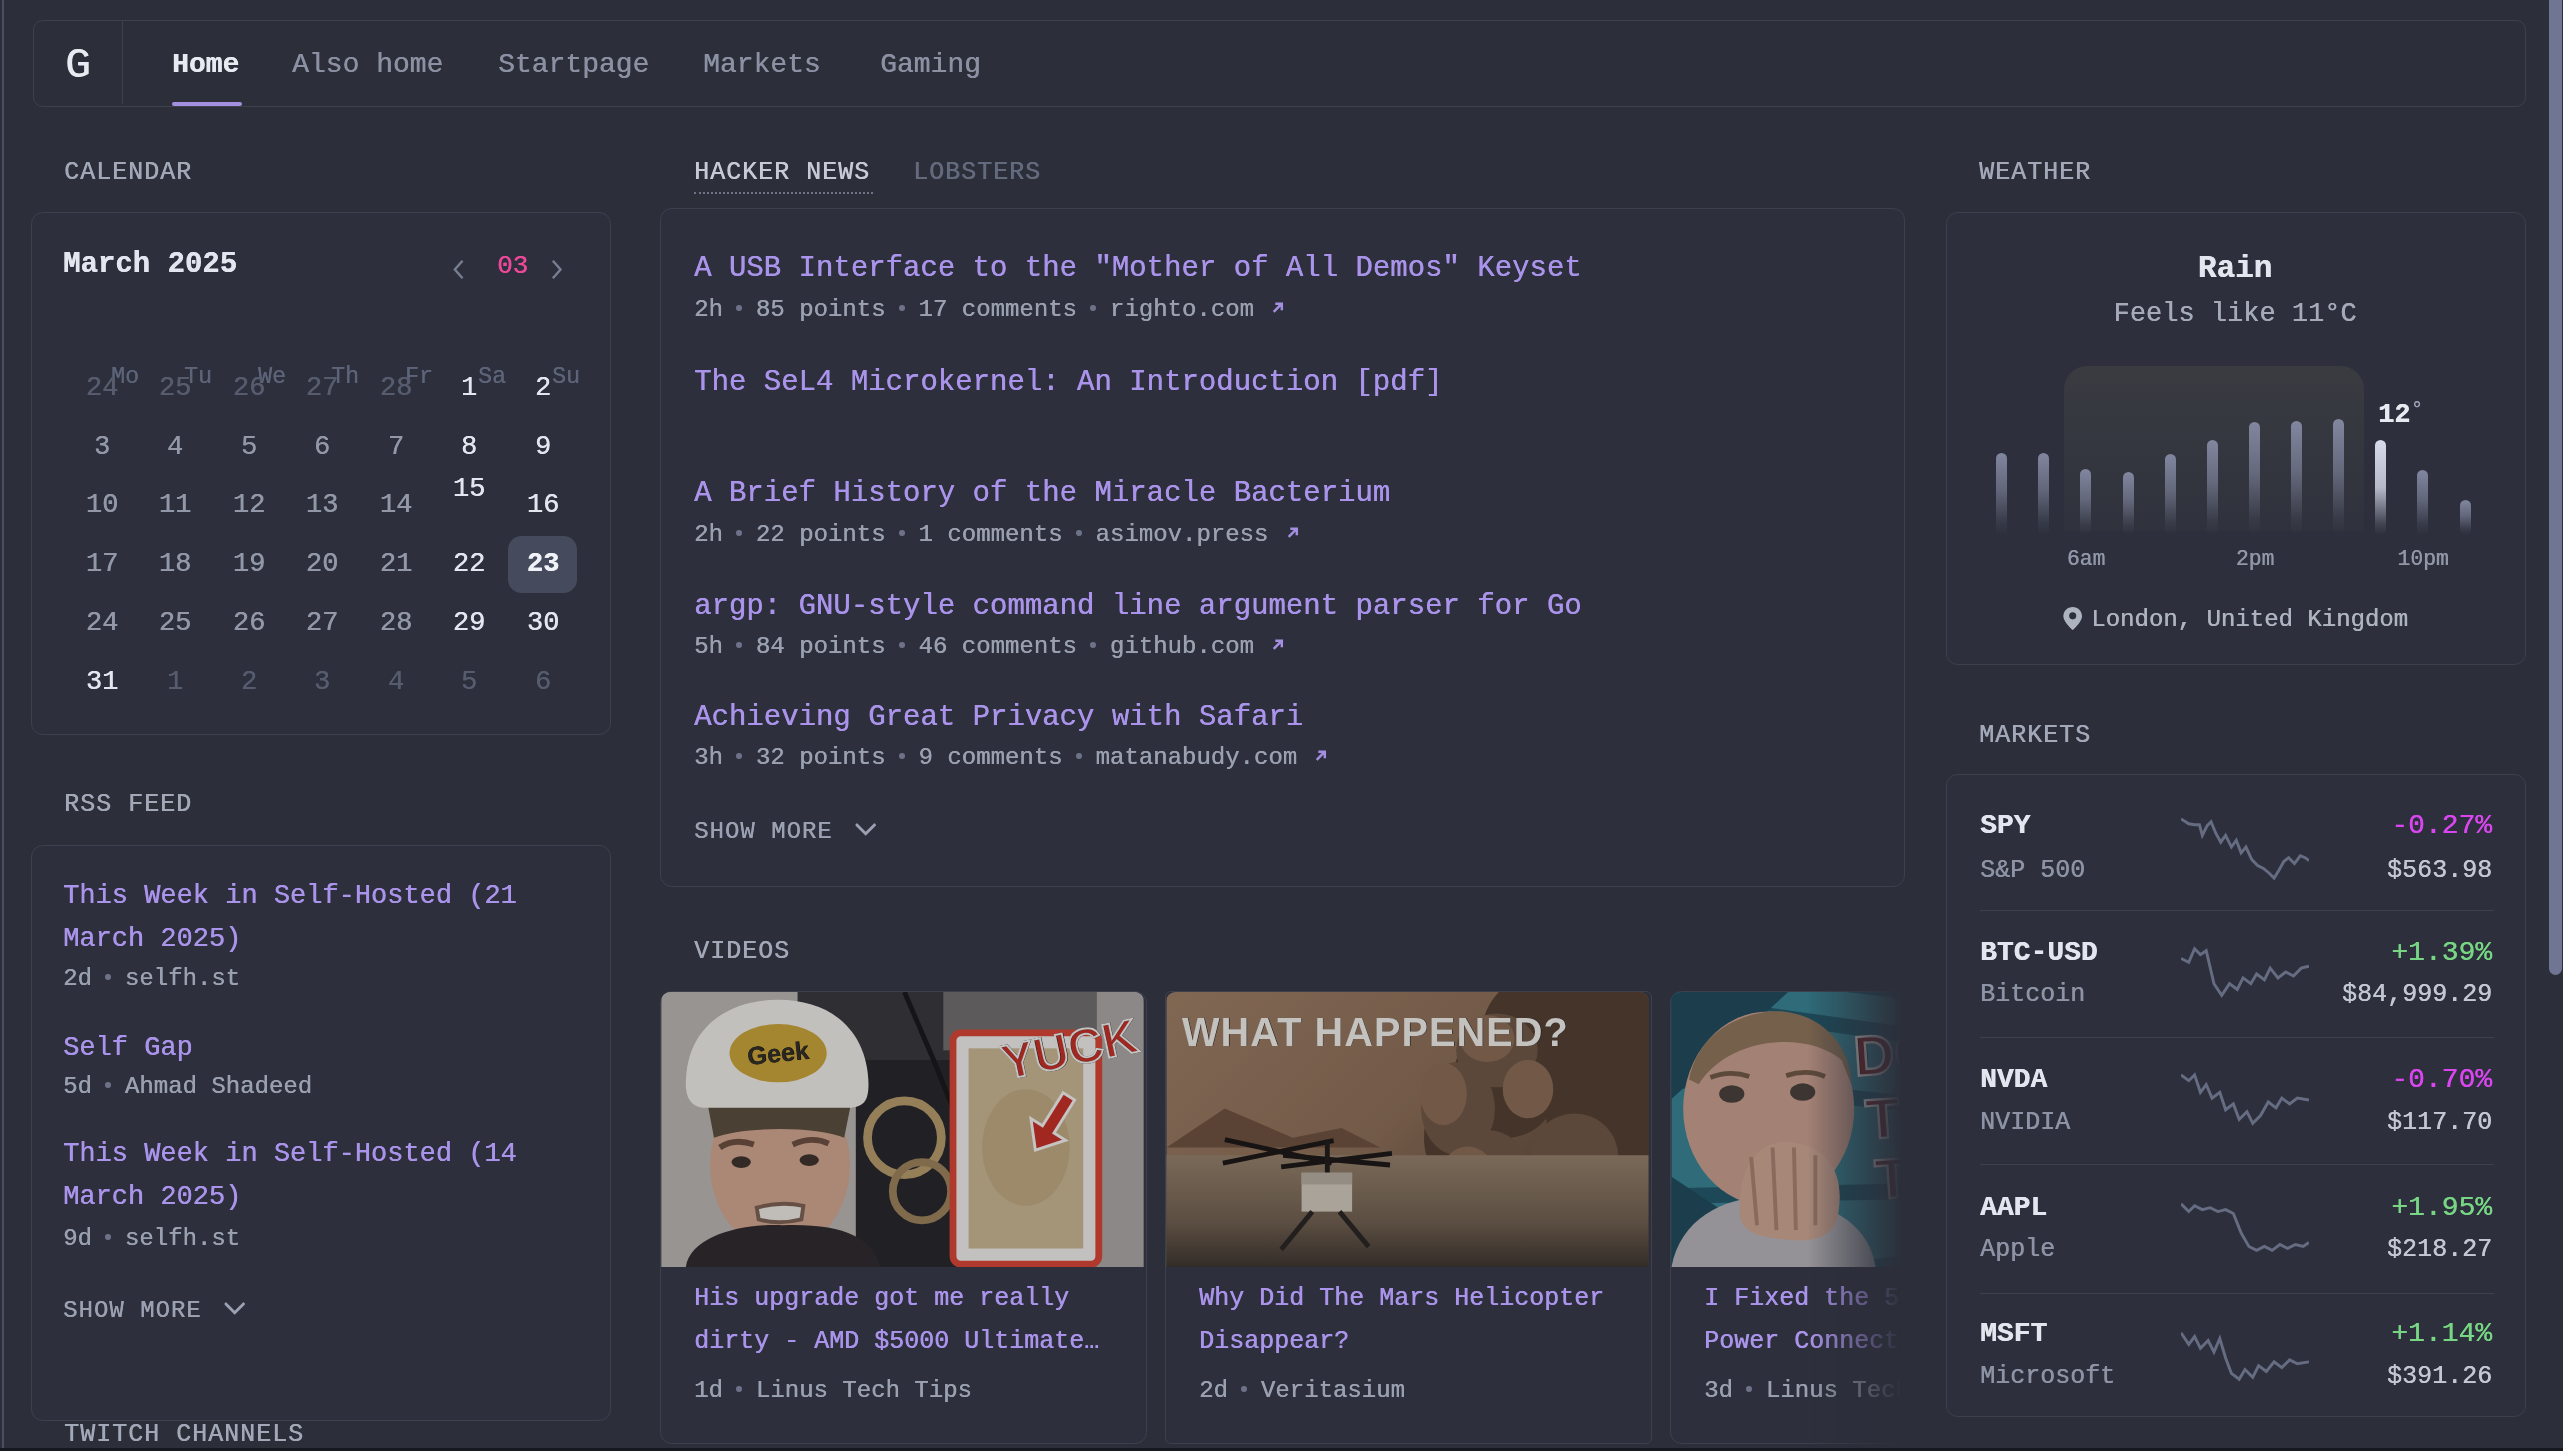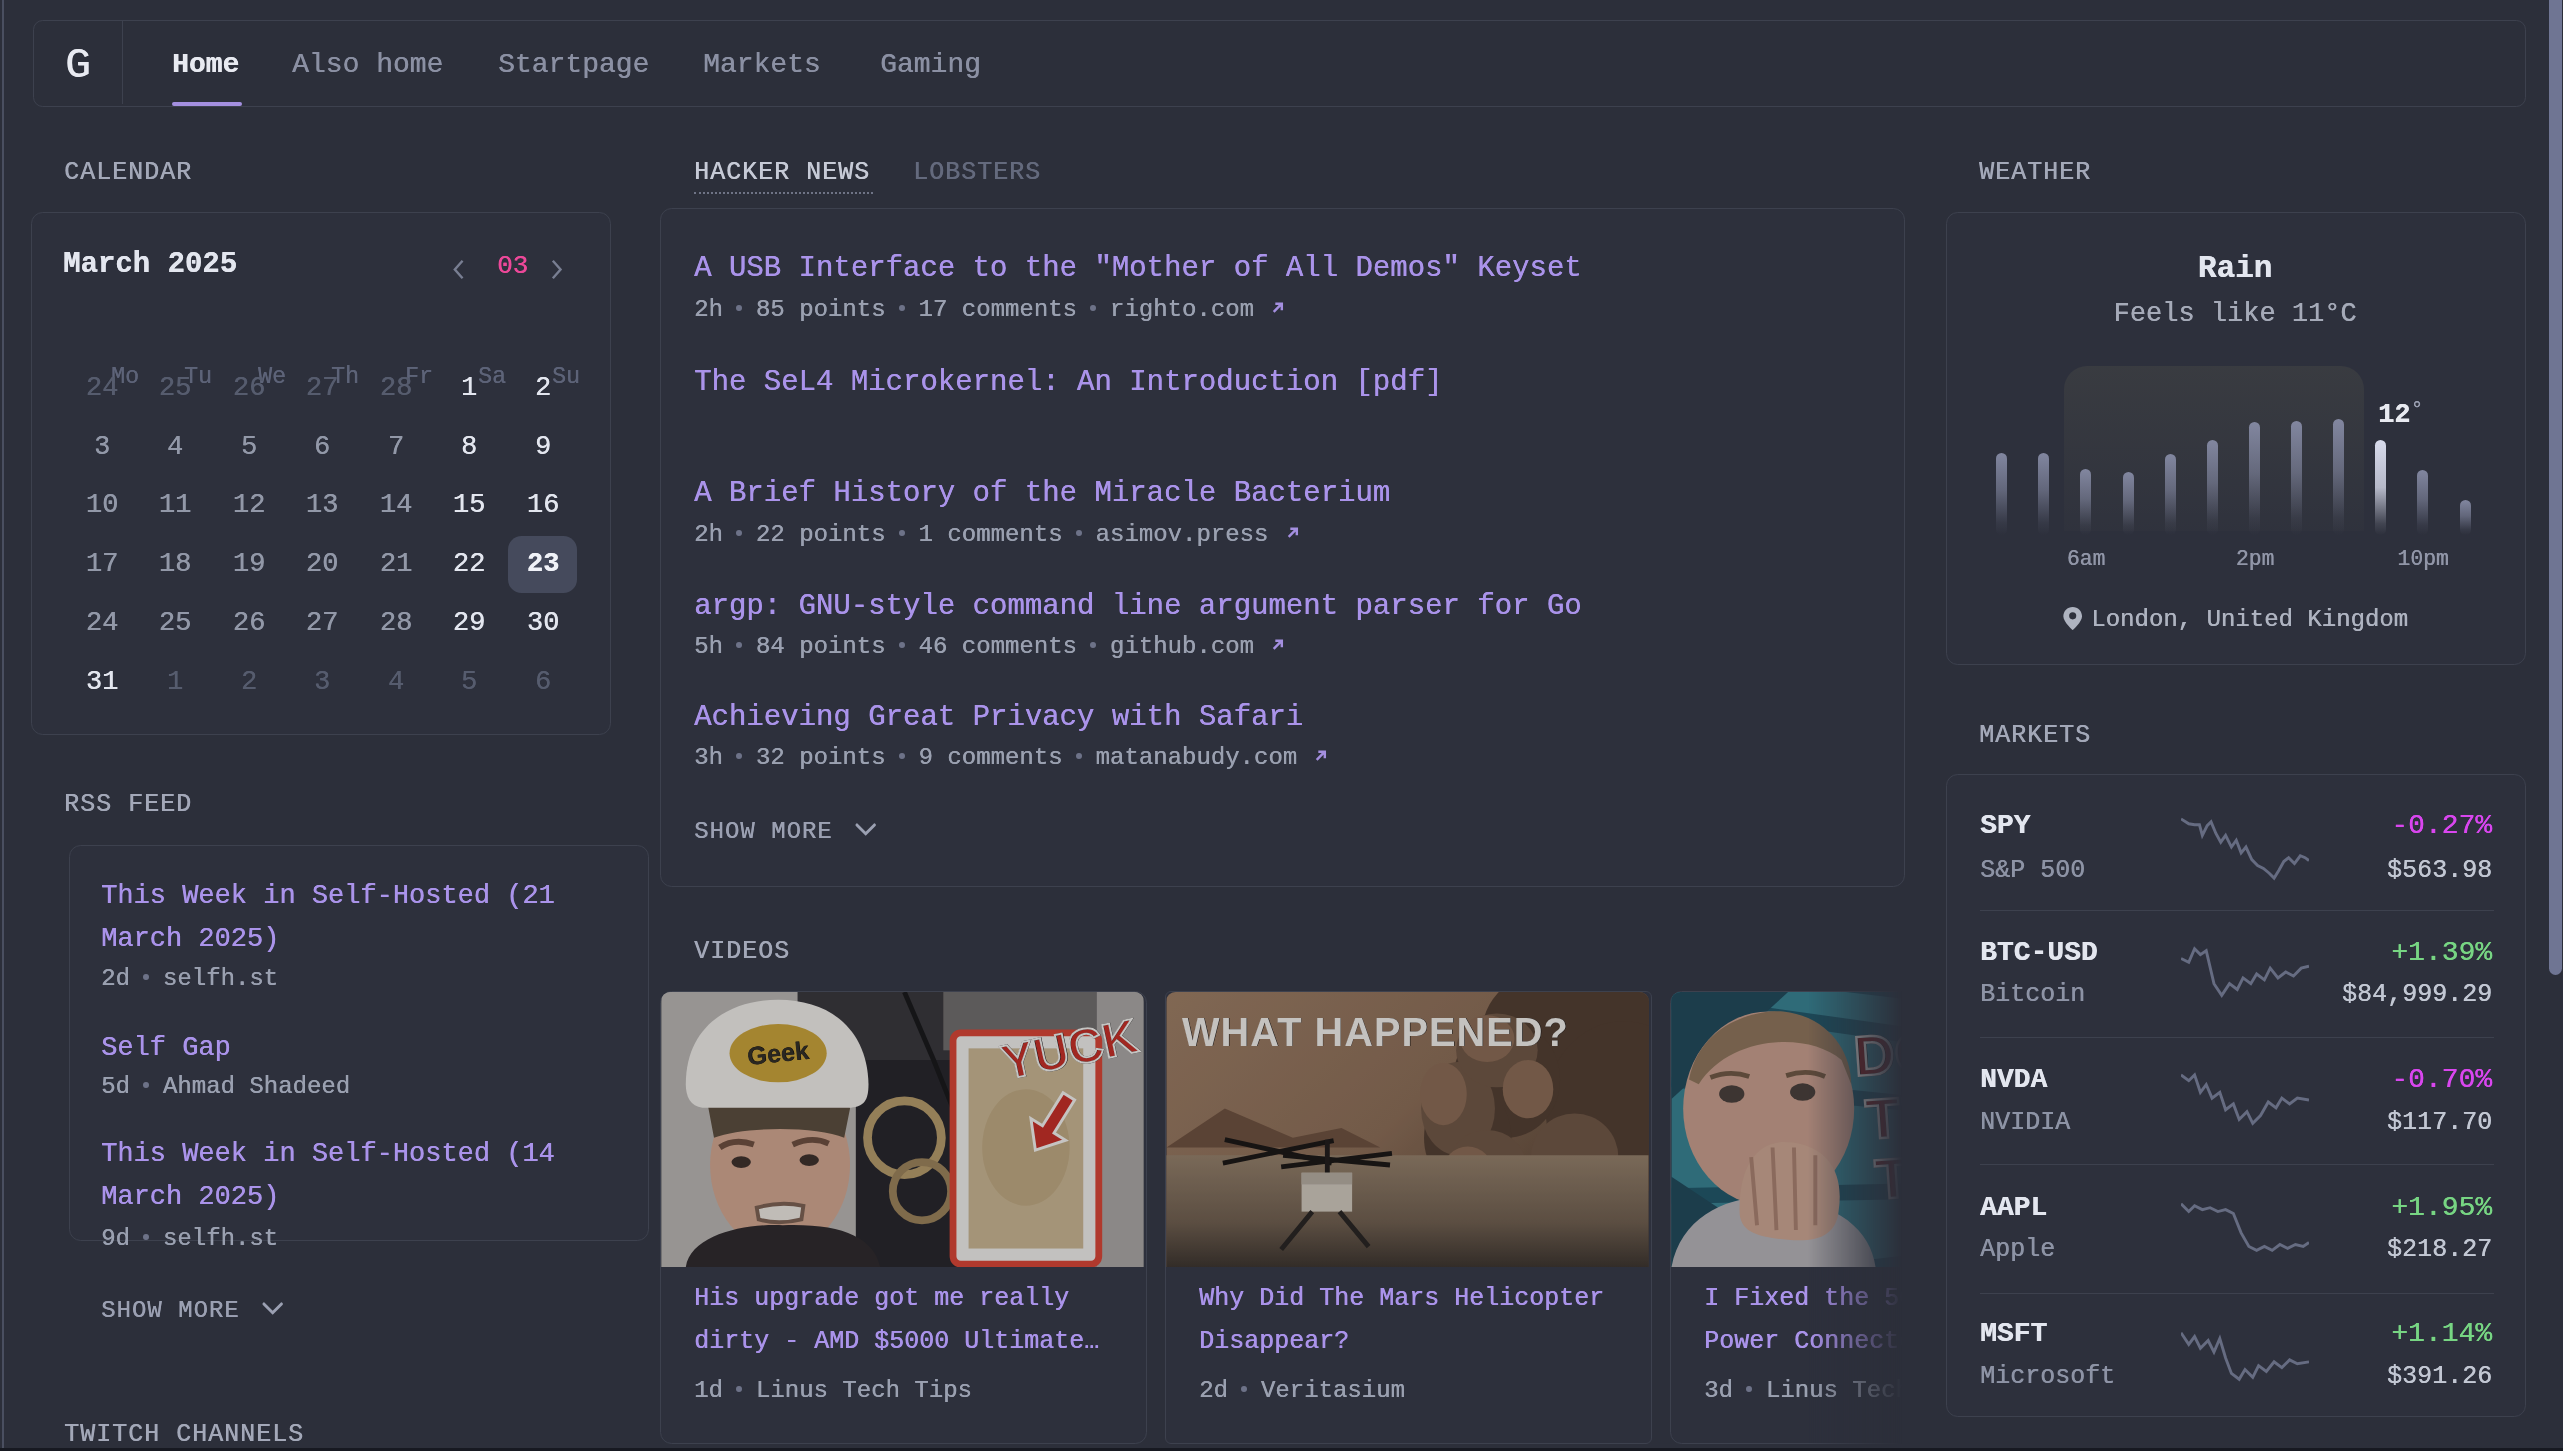--- a/index.html
+++ b/index.html
@@ -92,21 +92,21 @@
     <div class="cday wkday" style="left:180px; top:218px;">5</div>
     <div class="cday wkday" style="left:253px; top:218px;">6</div>
     <div class="cday wkday" style="left:327px; top:218px;">7</div>
     <div class="cday wkend" style="left:400px; top:218px;">8</div>
     <div class="cday wkend" style="left:474px; top:218px;">9</div>
     <div class="cday wkday" style="left:33px; top:276px;">10</div>
     <div class="cday wkday" style="left:106px; top:276px;">11</div>
     <div class="cday wkday" style="left:180px; top:276px;">12</div>
     <div class="cday wkday" style="left:253px; top:276px;">13</div>
     <div class="cday wkday" style="left:327px; top:276px;">14</div>
-    <div class="cday wkend" style="left:400px; top:276px;">15</div>
+    <div class="cday wkend" style="left:400px; top:260px;">15</div>
     <div class="cday wkend" style="left:474px; top:276px;">16</div>
     <div class="cday wkday" style="left:33px; top:335px;">17</div>
     <div class="cday wkday" style="left:106px; top:335px;">18</div>
     <div class="cday wkday" style="left:180px; top:335px;">19</div>
     <div class="cday wkday" style="left:253px; top:335px;">20</div>
     <div class="cday wkday" style="left:327px; top:335px;">21</div>
     <div class="cday wkend" style="left:400px; top:335px;">22</div>
     <div class="abs" style="left:476px; top:323px; width:69px; height:57px; background:#454a5c; border-radius:13.6px;"></div>
     <div class="cday" style="left:474px; top:335px; color:#f0f2f8; font-weight:700;">23</div>
     <div class="cday wkday" style="left:33px; top:394px;">24</div>
@@ -122,21 +122,21 @@
     <div class="cday dim" style="left:253px; top:453px;">3</div>
     <div class="cday dim" style="left:327px; top:453px;">4</div>
     <div class="cday dim" style="left:400px; top:453px;">5</div>
     <div class="cday dim" style="left:474px; top:453px;">6</div>
     <svg class="abs" style="left:514px; top:43px;" width="21.4" height="27" viewBox="0 0 22 28">
         <path d="M7 5 L15 14 L7 23" stroke="#787e92" stroke-width="2.5" fill="none"></path>
       </svg>
     </div>
 
   <div class="label" style="left:64px; top:790px;">RSS FEED</div>
-  <div class="card" id="rss" style="left:31px; top:845px; width:580px; height:396px;margin-left:38px;">
+  <div class="card" id="rss" style="left:31px; top:845px; width:580px; height:576px;">
     <div class="abs purple" style="left:31px; top:29px; width:487px; font-size:27px; line-height:43px;">This Week in Self-Hosted (21 March 2025)</div>
     <div class="abs meta" style="left:31px; top:119px;">2d<span class="dot"></span><span class="metalight">selfh.st</span></div>
     <div class="abs purple" style="left:31px; top:181px; font-size:27px; line-height:43px;">Self Gap</div>
     <div class="abs meta" style="left:31px; top:227px;">5d<span class="dot"></span><span class="metalight">Ahmad Shadeed</span></div>
     <div class="abs purple" style="left:31px; top:287px; width:487px; font-size:27px; line-height:43px;">This Week in Self-Hosted (14 March 2025)</div>
     <div class="abs meta" style="left:31px; top:379px;">9d<span class="dot"></span><span class="metalight">selfh.st</span></div>
     <div class="abs showmore" style="left:31px; top:450px;">SHOW MORE <svg width="23.4" height="15.6" viewBox="0 0 24 16" style="margin-left:5.8px;">
           <path d="M3 3 L12 12 L21 3" stroke="#9ba0b2" stroke-width="3" fill="none" stroke-linecap="round"></path>
         </svg></div>
   </div>

